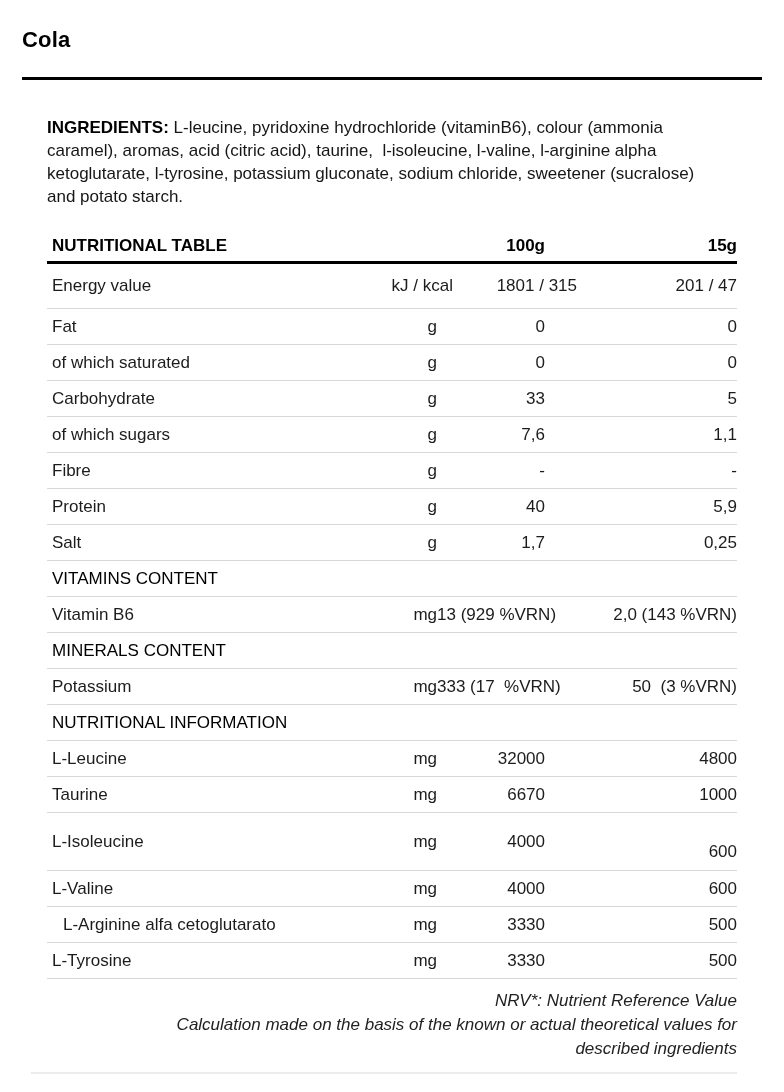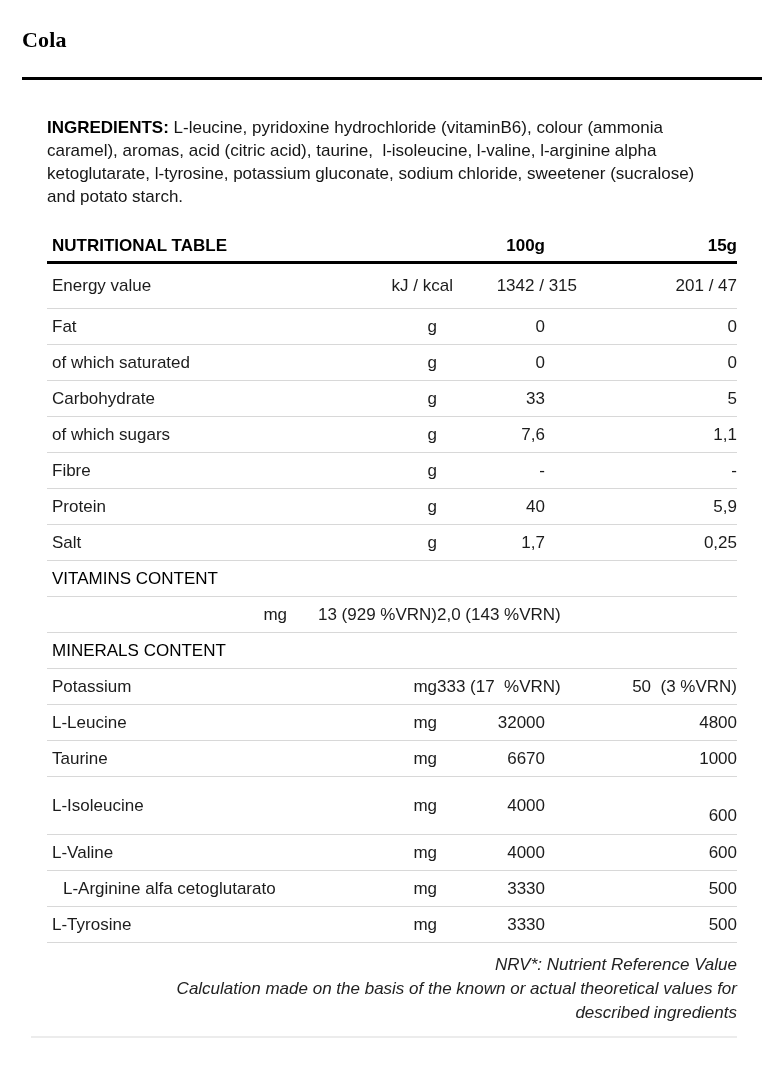--- a/index.html
+++ b/index.html
@@ -13,21 +13,20 @@
     color: #1a1a1a;
     overflow: hidden;
   }
   .page-title {
     margin: 28px 0 0 22px;
     font-size: 22px;
     line-height: 24px;
     font-weight: bold;
     color: #000;
     letter-spacing: 0.2px;
-    font-family: Liberation Serif, serif;
   }
   .title-rule {
     margin: 25px 0 0 22px;
     width: 740px;
     border-top: 3px solid #000;
   }
   .ingredients {
     margin: 36px 0 0 47px;
     width: 672px;
     font-size: 17px;
@@ -107,21 +106,21 @@
       <div class="c label bold">NUTRITIONAL TABLE</div>
       <div class="c unit"></div>
       <div class="c v100 bold">100g</div>
       <div class="c v15 bold">15g</div>
     </div>
 
     <div>
   <div class="trow first">
     <div class="c label">Energy value</div>
     <div class="c unit">kJ / kcal</div>
-    <div class="c v100">1342 / 315</div>
+    <div class="c v100">1801 / 315</div>
     <div class="c v15">201 / 47</div>
   </div>
 
   <div class="trow">
     <div class="c label">Fat</div>
     <div class="c unit">g</div>
     <div class="c v100">0</div>
     <div class="c v15">0</div>
   </div>
 
@@ -165,36 +164,40 @@
     <div class="c unit">g</div>
     <div class="c v100">1,7</div>
     <div class="c v15">0,25</div>
   </div>
 
   <div class="sectionrow">
     <div class="c">VITAMINS CONTENT</div>
   </div>
 
   <div class="trow">
+    <div class="c label">Vitamin B6</div>
     <div class="c unit">mg</div>
     <div class="c v100">13 (929 %VRN)</div>
     <div class="c v15">2,0 (143 %VRN)</div>
   </div>
 
   <div class="sectionrow">
     <div class="c">MINERALS CONTENT</div>
   </div>
 
   <div class="trow">
     <div class="c label">Potassium</div>
     <div class="c unit">mg</div>
     <div class="c v100">333 (17  %VRN)</div>
     <div class="c v15">50  (3 %VRN)</div>
   </div>
 
+  <div class="sectionrow">
+    <div class="c">NUTRITIONAL INFORMATION</div>
+  </div>
 
   <div class="trow">
     <div class="c label">L-Leucine</div>
     <div class="c unit">mg</div>
     <div class="c v100">32000</div>
     <div class="c v15">4800</div>
   </div>
 
   <div class="trow">
     <div class="c label">Taurine</div>

